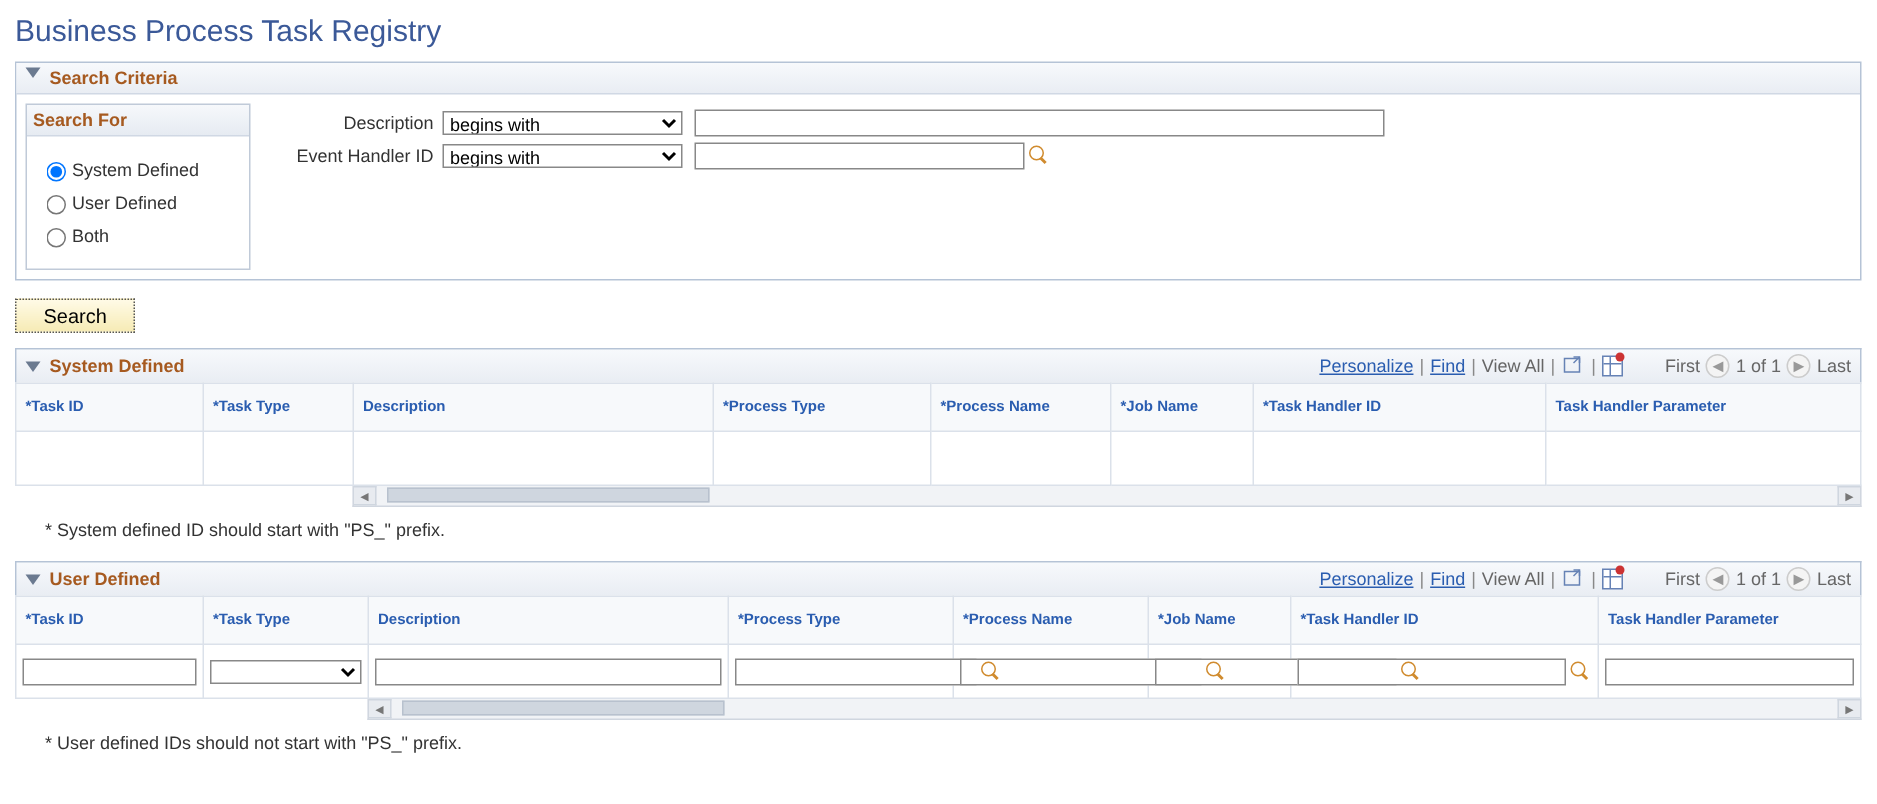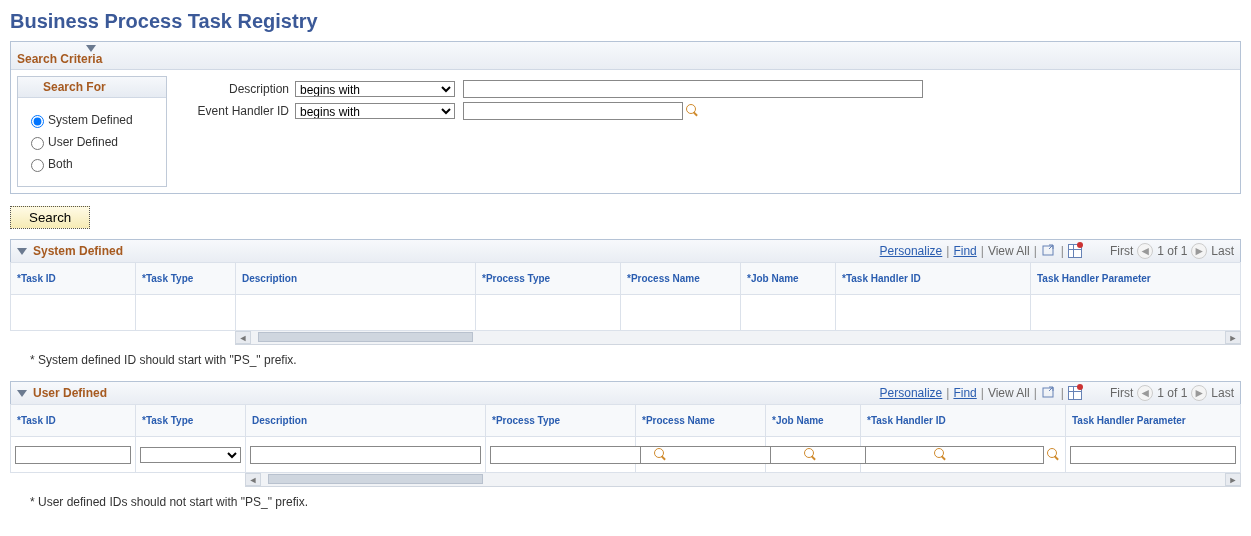--- a/index.html
+++ b/index.html
@@ -7,39 +7,39 @@
       font-family: Arial, Helvetica, sans-serif;
       font-size: 12px;
       color: #333;
       margin: 0;
       padding: 10px;
       background: #fff;
     }
     .page-title {
       color: #3b5998;
       font-size: 20px;
-      font-weight: bold;
+      font-weight: normal;
       margin-bottom: 8px;
     }
     
     .section-box {
       border: 1px solid #b5c3d6;
       margin-bottom: 8px;
     }
     .section-header {
       background: linear-gradient(to bottom, #f7f9fc, #e9edf3);
       padding: 3px 6px;
       font-weight: bold;
       color: #a65a20;
       border-bottom: 1px solid #d0d8e4;
       display: flex;
       align-items: center;
       justify-content: space-between;
     }
-    .section-header-left { display: flex; align-items: flex-end; flex-direction: column; }
+    .section-header-left { display: flex; align-items: flex-start; }
     .toggle-tri {
       display: inline-block;
       width: 0; height: 0;
       border-left: 5px solid transparent;
       border-right: 5px solid transparent;
       border-top: 7px solid #6b7a90;
       margin-right: 6px;
     }
     .section-body {
       padding: 6px;
@@ -47,21 +47,21 @@
       align-items: flex-start;
       gap: 8px;
     }
     
     .inner-box {
       border: 1px solid #c0cad8;
       width: 150px;
     }
     .inner-box-header {
       background: linear-gradient(to bottom, #f6f8fb, #e6ebf2);
-      padding: 3px 25px;
+      padding: 3px 4px;
       font-weight: bold;
       color: #a65a20;
       border-bottom: 1px solid #d0d8e4;
     }
     .inner-box-body { padding: 8px; }
     .radio-row { margin: 6px 0; display: flex; align-items: center; }
     .radio-row input { margin-right: 4px; }
     
     .field-rows { flex: 1; }
     .field-row { display: flex; align-items: center; margin: 4px 0; }

